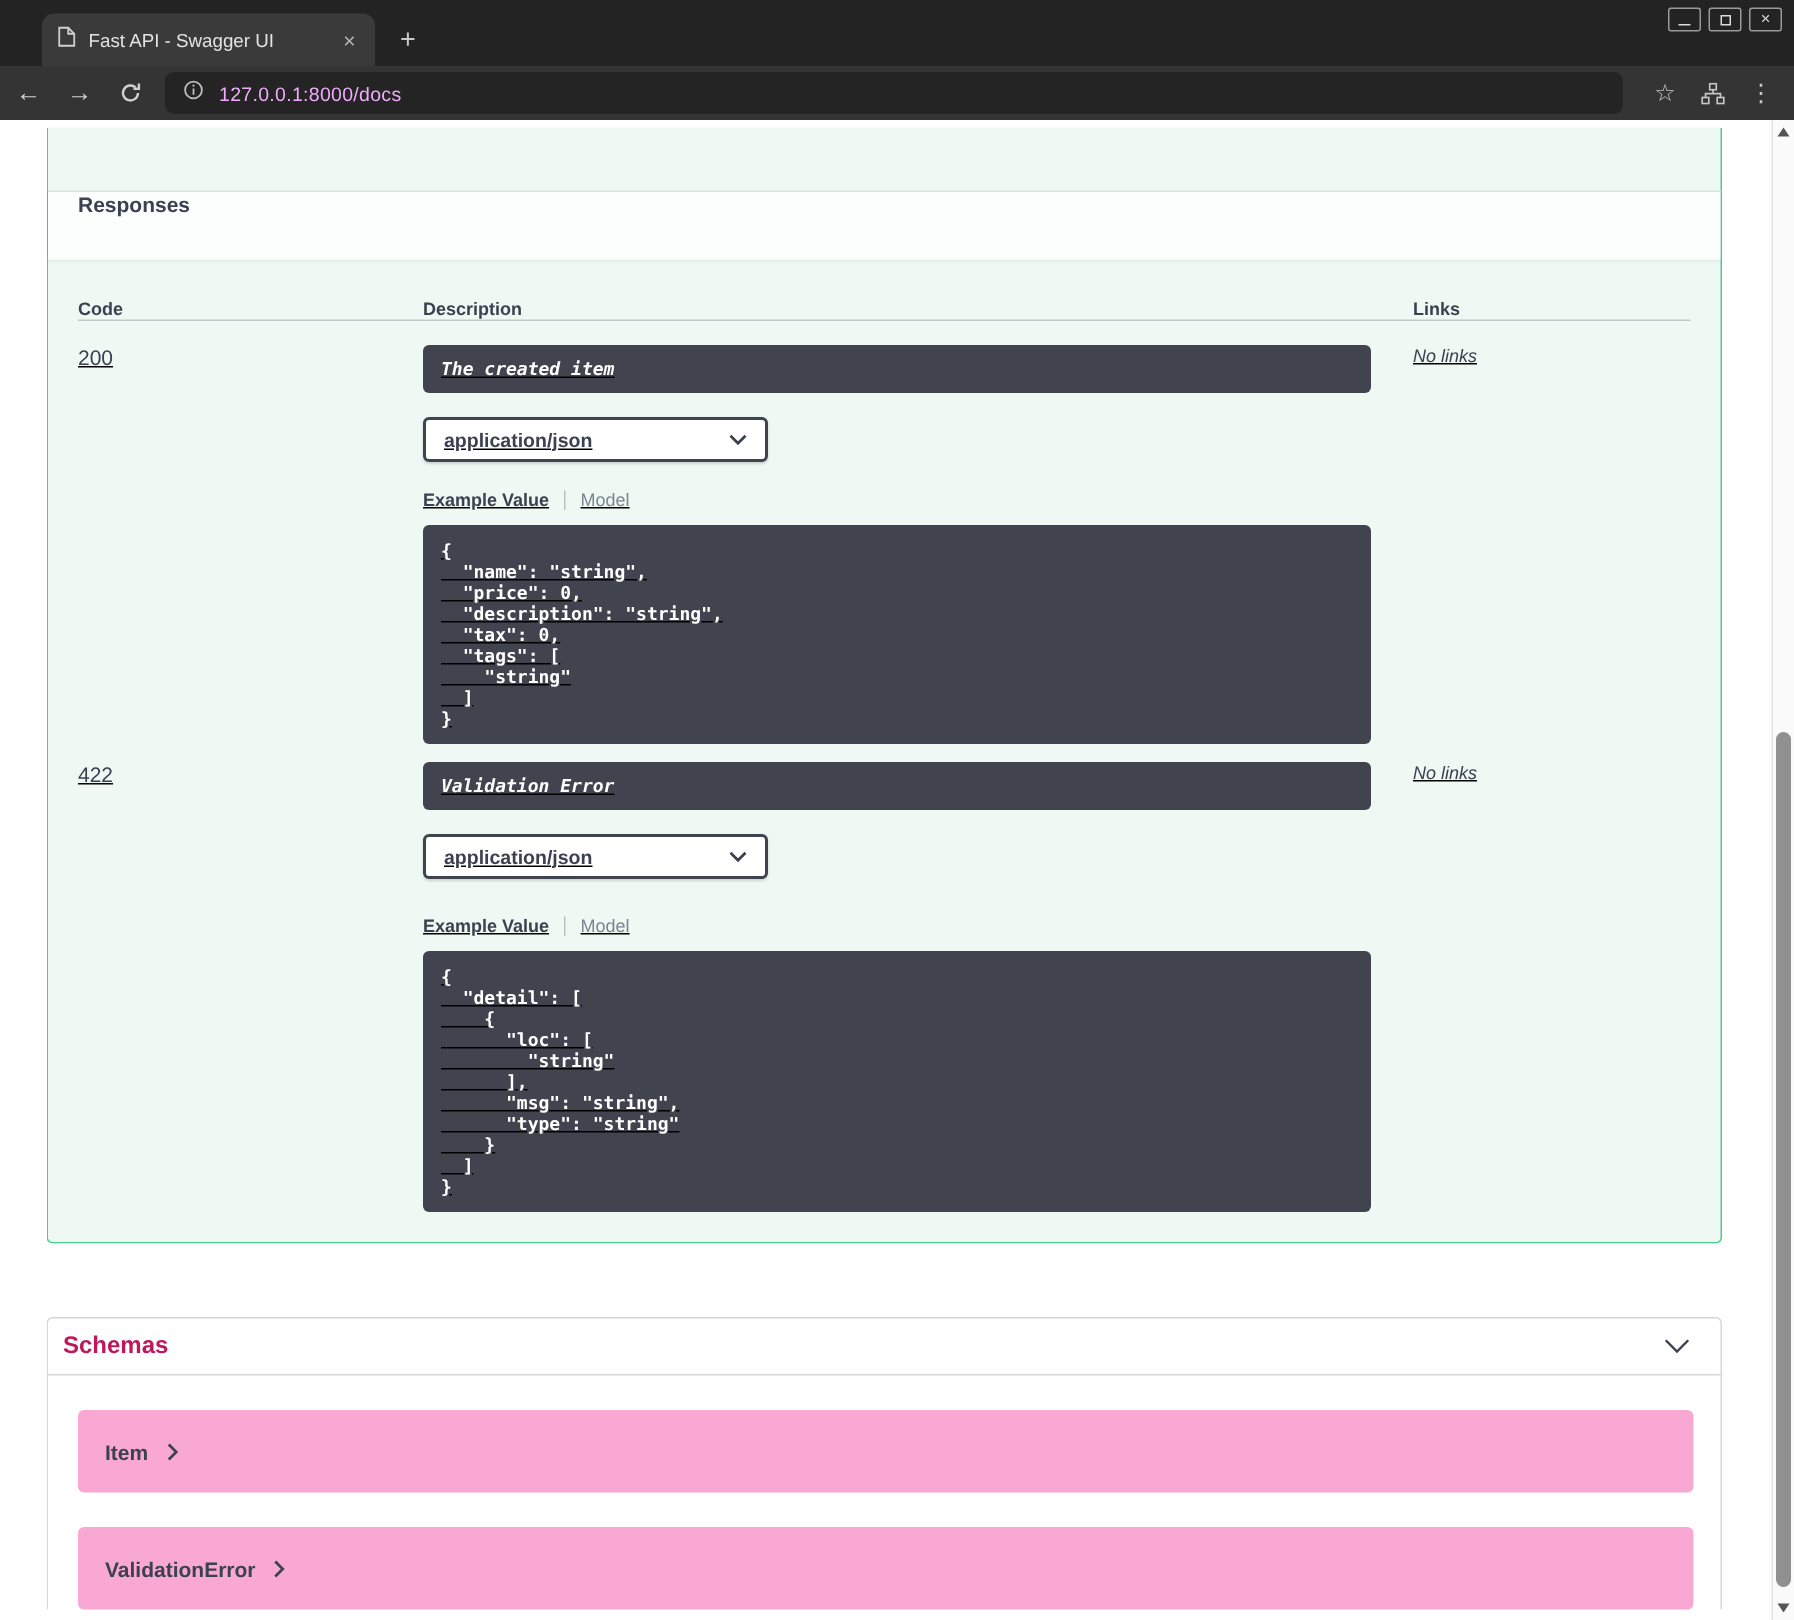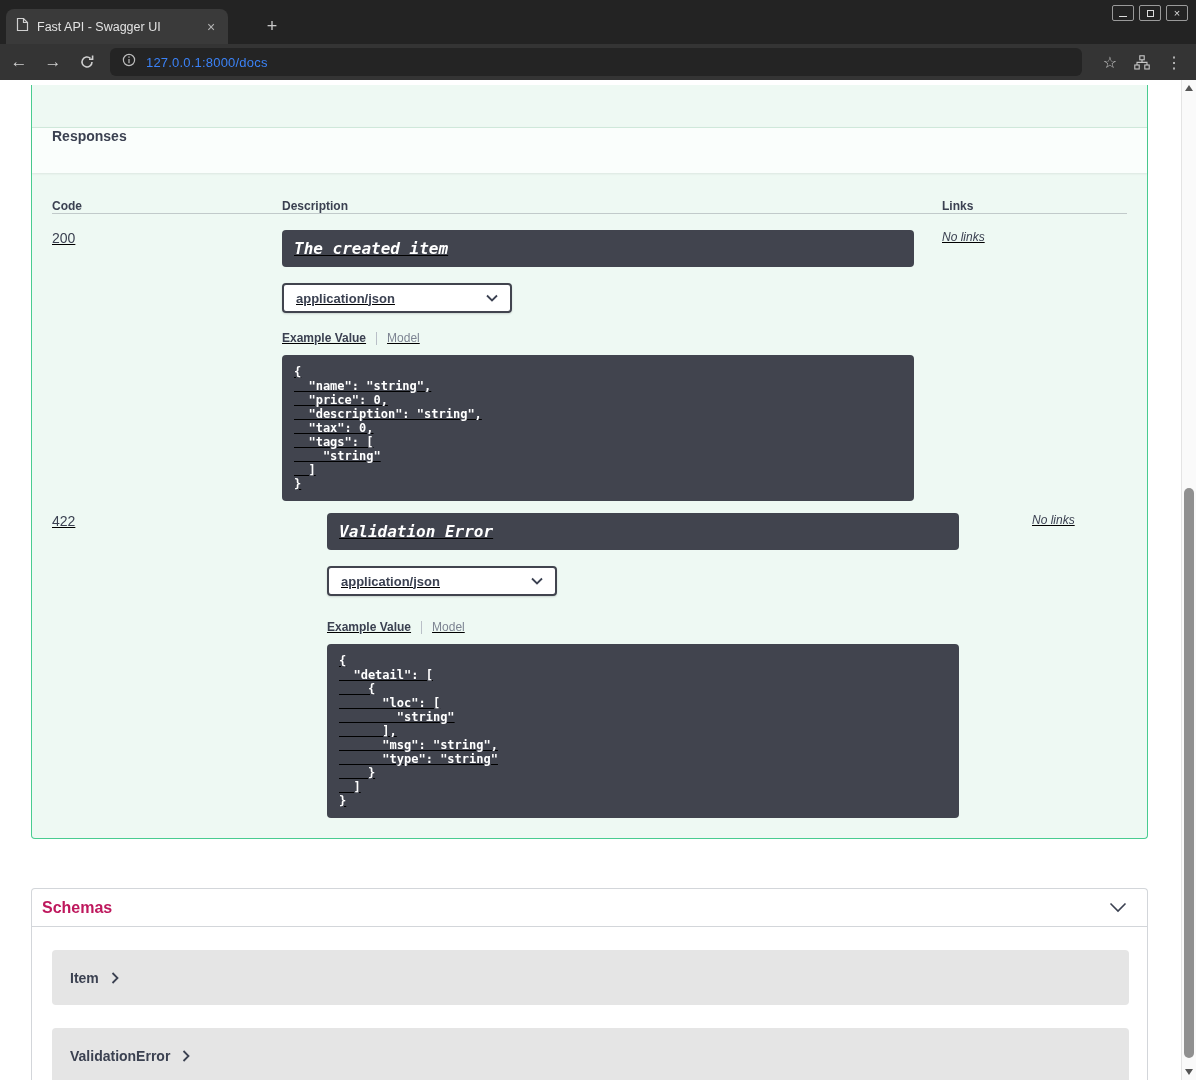--- a/index.html
+++ b/index.html
@@ -2,42 +2,42 @@
 <html><head>
 <meta charset="utf-8">
 <style>
   * { margin:0; padding:0; box-sizing:border-box; }
   html,body { width:1196px; height:1080px; overflow:hidden; background:#fff;
               font-family:"Liberation Sans", sans-serif; }
   .screen { position:relative; width:1196px; height:1080px; background:#fff; }
 
   
   .titlebar { position:absolute; top:0; left:0; width:1196px; height:44px; background:#232323; }
-  .tab { position:absolute; left:6px; top:9px; width:222px; height:35px; background:#3a3a3a;
+  .tab { position:absolute; left:28px; top:9px; width:222px; height:35px; background:#3a3a3a;
          border-radius:8px 8px 0 0; display:flex; align-items:center; padding:0 8px 0 10px; }
   .tab-title { flex:1; color:#e2e2e2; font-size:12.5px; margin-left:8px; white-space:nowrap;
                overflow:hidden; }
   .tab-close { color:#b5b5b5; font-size:14px; width:18px; height:18px; display:flex;
                align-items:center; justify-content:center; border-radius:50%; }
   .newtab { position:absolute; left:260px; top:14px; width:24px; height:24px; color:#c9c9c9;
             font-size:18px; display:flex; align-items:center; justify-content:center; }
   .win-controls { position:absolute; right:8px; top:5px; display:flex; gap:5px; }
   .win-btn { width:22px; height:16px; border:1px solid #9a9a9a; border-radius:2px;
              display:flex; align-items:center; justify-content:center; }
   .glyph-min { width:8px; height:0; border-top:1.5px solid #dcdcdc; margin-top:6px; }
   .glyph-max { width:7px; height:7px; border:1.2px solid #dcdcdc; }
   .glyph-close { color:#dcdcdc; font-size:11px; line-height:1; }
 
   .toolbar { position:absolute; top:44px; left:0; width:1196px; height:36px; background:#343434;
              display:flex; align-items:center; }
   .nav-ico { width:30px; height:28px; display:flex; align-items:center; justify-content:center;
              color:#cfcfcf; font-size:17px; margin-left:4px; }
   .urlbar { position:absolute; left:110px; top:4px; width:972px; height:28px; background:#242424;
             border-radius:6px; display:flex; align-items:center; padding:0 12px; }
-  .url-text { color:#3b82f6; font-size:13px; margin-left:10px; letter-spacing:.2px; }
+  .url-text { color:#f0abfc; font-size:13px; margin-left:10px; letter-spacing:.2px; }
   .tool-right { position:absolute; right:6px; top:0; height:36px; display:flex; align-items:center; }
   .tr-ico { width:32px; height:28px; display:flex; align-items:center; justify-content:center;
             color:#c7c7c7; font-size:16px; }
 
   
   .page { position:absolute; top:80px; left:0; width:1181px; height:1000px; background:#fff;
           overflow:hidden; }
   .swagger { padding:5px 0 0 31px; width:1148px; }
 
   
@@ -51,21 +51,21 @@
 
   .resp-table { padding:18px 20px 20px 20px; }
   .resp-head { display:grid; grid-template-columns:230px 660px 1fr; padding:8px 0 0 0;
                border-bottom:1px solid rgba(59,65,81,.25); }
   .resp-head div { font-size:12px; font-weight:700; color:#3b4151; }
   .resp-row { display:grid; grid-template-columns:230px 660px 1fr; padding-top:16px;text-decoration:underline; }
   .code-cell { font-size:14px; color:#3b4151; }
   .links-cell { font-size:12px; font-style:italic; color:#3b4151; }
 
   .desc-box { width:632px; background:#41444e; border-radius:4px; padding:9px 12px;
-              color:#fff; font-family:"DejaVu Sans Mono", monospace; font-size:16px;
+              color:#fff; font-family:"DejaVu Sans Mono", monospace; font-size:12px;
               font-style:italic; font-weight:600; }
   .media-select { margin-top:16px; width:230px; height:30px; background:#fff;
                   border:2px solid #41444e; border-radius:4px; display:flex; align-items:center;
                   justify-content:space-between; padding:0 12px;
                   box-shadow:0 1px 2px rgba(0,0,0,.15); }
   .media-select span { font-size:13px; font-weight:700; color:#3b4151; }
   .controls-note { margin-top:6px; font-size:11px; color:#3cab7c; }
   .tabs { margin-top:18px; display:flex; align-items:center; }
   .tab-example { font-size:12px; font-weight:700; color:#3b4151; }
   .tab-sep { width:1px; height:13px; background:#b9bfc7; margin:0 10px; }
@@ -76,21 +76,21 @@
                     line-height:14px; color:#fff; font-weight:600; white-space:pre; }
   .row-gap { height:12px; }
 
   
   .models { margin-top:49px; width:1117px; border:1px solid #d3d6da; border-bottom:none;
             border-radius:4px 4px 0 0; background:#fff; }
   .models-header { height:38px; display:flex; align-items:center; justify-content:space-between;
                    padding:0 20px 0 10px; border-bottom:1px solid #d3d6da; }
   .models-header h4 { font-size:16px; font-weight:700; color:#be185d; }
   .models-body { padding:23px 20px 0 20px; }
-  .model-card { width:1077px; height:55px; background:#e5e5e5; border-radius:4px;
+  .model-card { width:1077px; height:55px; background:#f9a8d4; border-radius:4px;
                 display:flex; align-items:center; padding:0 18px; margin-bottom:23px; }
   .model-card .mname { font-size:14px; font-weight:700; color:#3b4151; margin-right:12px; }
 
   
   .scrollbar { position:absolute; top:80px; right:0; width:15px; height:1000px; background:#fafafa;
                border-left:1px solid #e4e4e4; }
   .sb-arrow-up { position:absolute; top:5px; left:3px; width:0; height:0;
                  border-left:4.5px solid transparent; border-right:4.5px solid transparent;
                  border-bottom:6px solid #555; }
   .sb-arrow-down { position:absolute; bottom:5px; left:3px; width:0; height:0;
@@ -204,21 +204,21 @@
     "string"
   ]
 }</pre>
               </div>
             </div>
             <div class="links-cell">No links</div>
           </div>
 
           <div class="row-gap"></div>
 
-          <div class="resp-row" style="padding-top:0;gap:45px;">
+          <div class="resp-row" style="padding-top:0;">
             <div class="code-cell">422</div>
             <div>
               <div class="desc-box">Validation Error</div>
               <div class="media-select">
                 <span>application/json</span>
                 <svg width="12" height="8" viewBox="0 0 12 8">
                     <path d="M1 1.5 L6 6.5 L11 1.5" stroke="#3b4151" stroke-width="1.8" fill="none"></path>
                   </svg>
               </div>
               <div class="tabs" style="margin-top:24px;">

